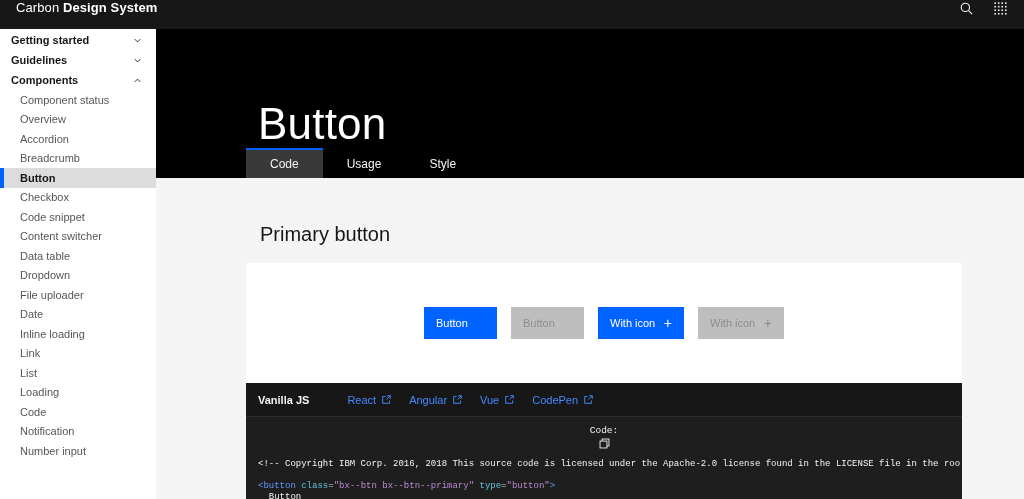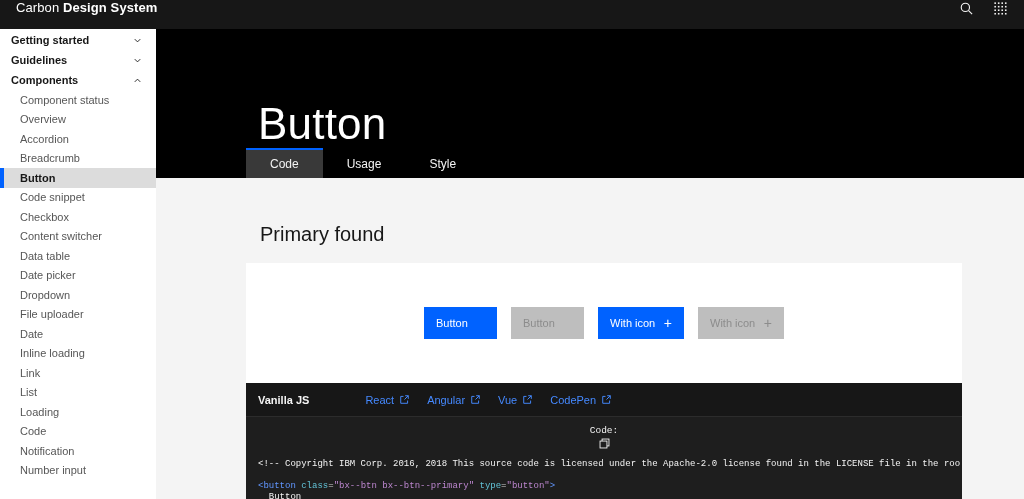--- a/index.html
+++ b/index.html
@@ -34,21 +34,21 @@
   .section-heading { position:absolute; left:104px; top:45px; font-size:20px; font-weight:400; color:#171717; }
   .card { position:absolute; left:90px; top:85px; width:716px; }
 
   .demo { height:120px; background:#ffffff; display:flex; align-items:center; justify-content:center; gap:14px; }
   .btn { height:32px; width:73px; padding:0 12px; display:flex; align-items:center; justify-content:space-between; border:none; font-family:"Liberation Sans",sans-serif; font-size:11px; cursor:pointer; }
   .btn.has-icon { width:86px; }
   .btn.primary { background:#0062ff; color:#ffffff; }
   .btn.disabled { background:#bebebe; color:#8c8c8c; cursor:not-allowed; }
   .plus { font-size:14px; font-weight:400; line-height:1; }
 
-  .code-header { height:34px; background:#171717; border-bottom:1px solid #2c2c2c; display:flex; align-items:center; gap:30px; padding:0 12px; }
+  .code-header { height:34px; background:#171717; border-bottom:1px solid #2c2c2c; display:flex; align-items:center; gap:12px; padding:0 12px; }
   .fw-selected { font-size:11px; font-weight:700; color:#f4f4f4; margin-right:26px; }
   .fw-link { display:flex; align-items:center; gap:5px; font-size:11px; color:#4589ff; text-decoration:none; cursor:pointer; }
 
   .code-block { height:82px; background:#1e1e1e; padding:8px 12px; font-family:"Liberation Mono","DejaVu Sans Mono",monospace; overflow:hidden; }
   .code-label-row { display:flex; align-items:center; justify-content:space-between; margin-bottom:9px;flex-direction:column; }
   .code-label { font-size:9.5px; color:#f4f4f4; }
   .copy-btn { cursor:pointer; display:flex; margin-top:1px; }
   .code-lines { white-space:pre; }
   .code-line { height:11px; line-height:11px; font-size:9px; letter-spacing:0; }
 </style>
@@ -115,25 +115,24 @@
             </svg>
           </span>
         </div>
       </div>
     <div id="side-subs">
         <div class="side-sub">Component status</div>
         <div class="side-sub">Overview</div>
         <div class="side-sub">Accordion</div>
         <div class="side-sub">Breadcrumb</div>
         <div class="side-sub selected">Button</div>
+        <div class="side-sub">Checkbox</div>
         <div class="side-sub">Code snippet</div>
-        <div class="side-sub">Checkbox</div>
         <div class="side-sub">Content switcher</div>
         <div class="side-sub">Data table</div>
-        <div class="side-sub">Date picker</div>
         <div class="side-sub">Dropdown</div>
         <div class="side-sub">File uploader</div>
         <div class="side-sub">Date</div>
         <div class="side-sub">Inline loading</div>
         <div class="side-sub">Link</div>
         <div class="side-sub">List</div>
         <div class="side-sub">Loading</div>
         <div class="side-sub">Code</div>
         <div class="side-sub">Notification</div>
         <div class="side-sub">Number input</div>
@@ -144,21 +143,21 @@
     <h1>Button</h1>
   </section>
 
   <div class="tabbar" id="tabbar">
       <div class="tab selected">Code</div>
       <div class="tab">Usage</div>
       <div class="tab">Style</div>
     </div>
 
   <main class="main">
-    <h2 class="section-heading">Primary found</h2>
+    <h2 class="section-heading">Primary button</h2>
 
     <div class="card">
       <div class="demo" id="demo">
           <button class="btn primary">
             <span>Button</span>
           </button>
           <button class="btn disabled">
             <span>Button</span>
           </button>
           <button class="btn primary has-icon">

